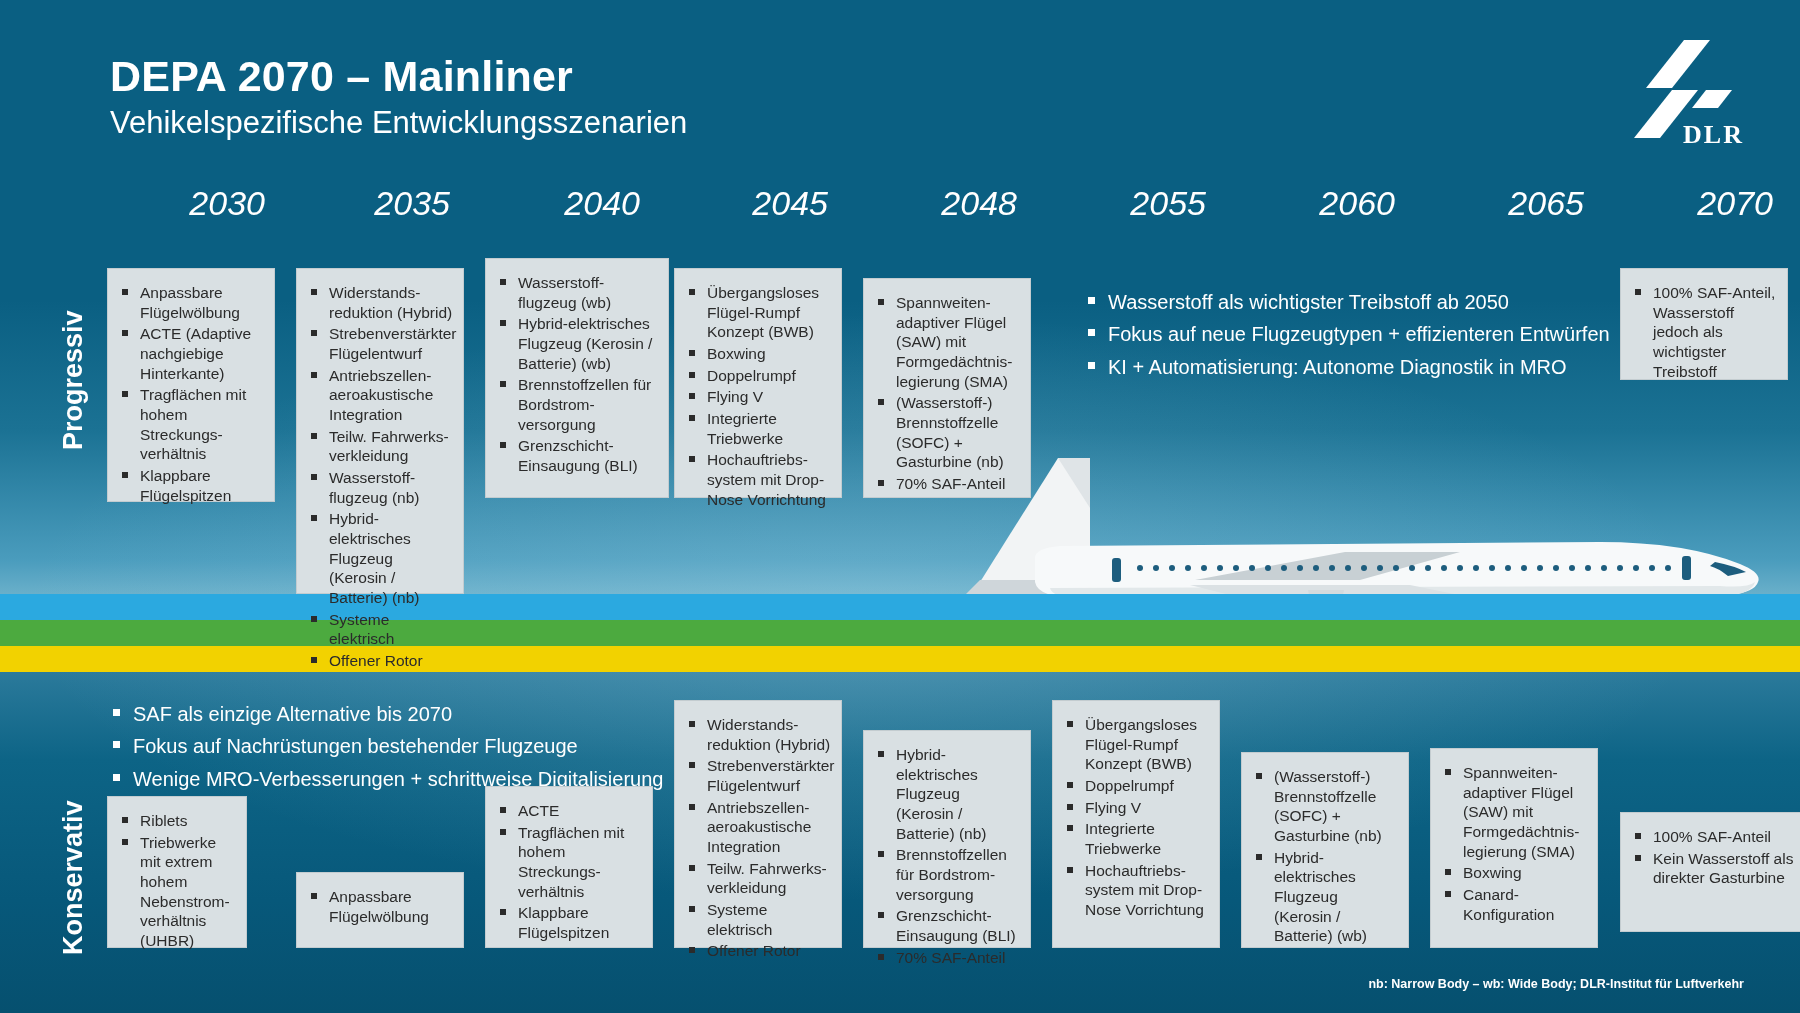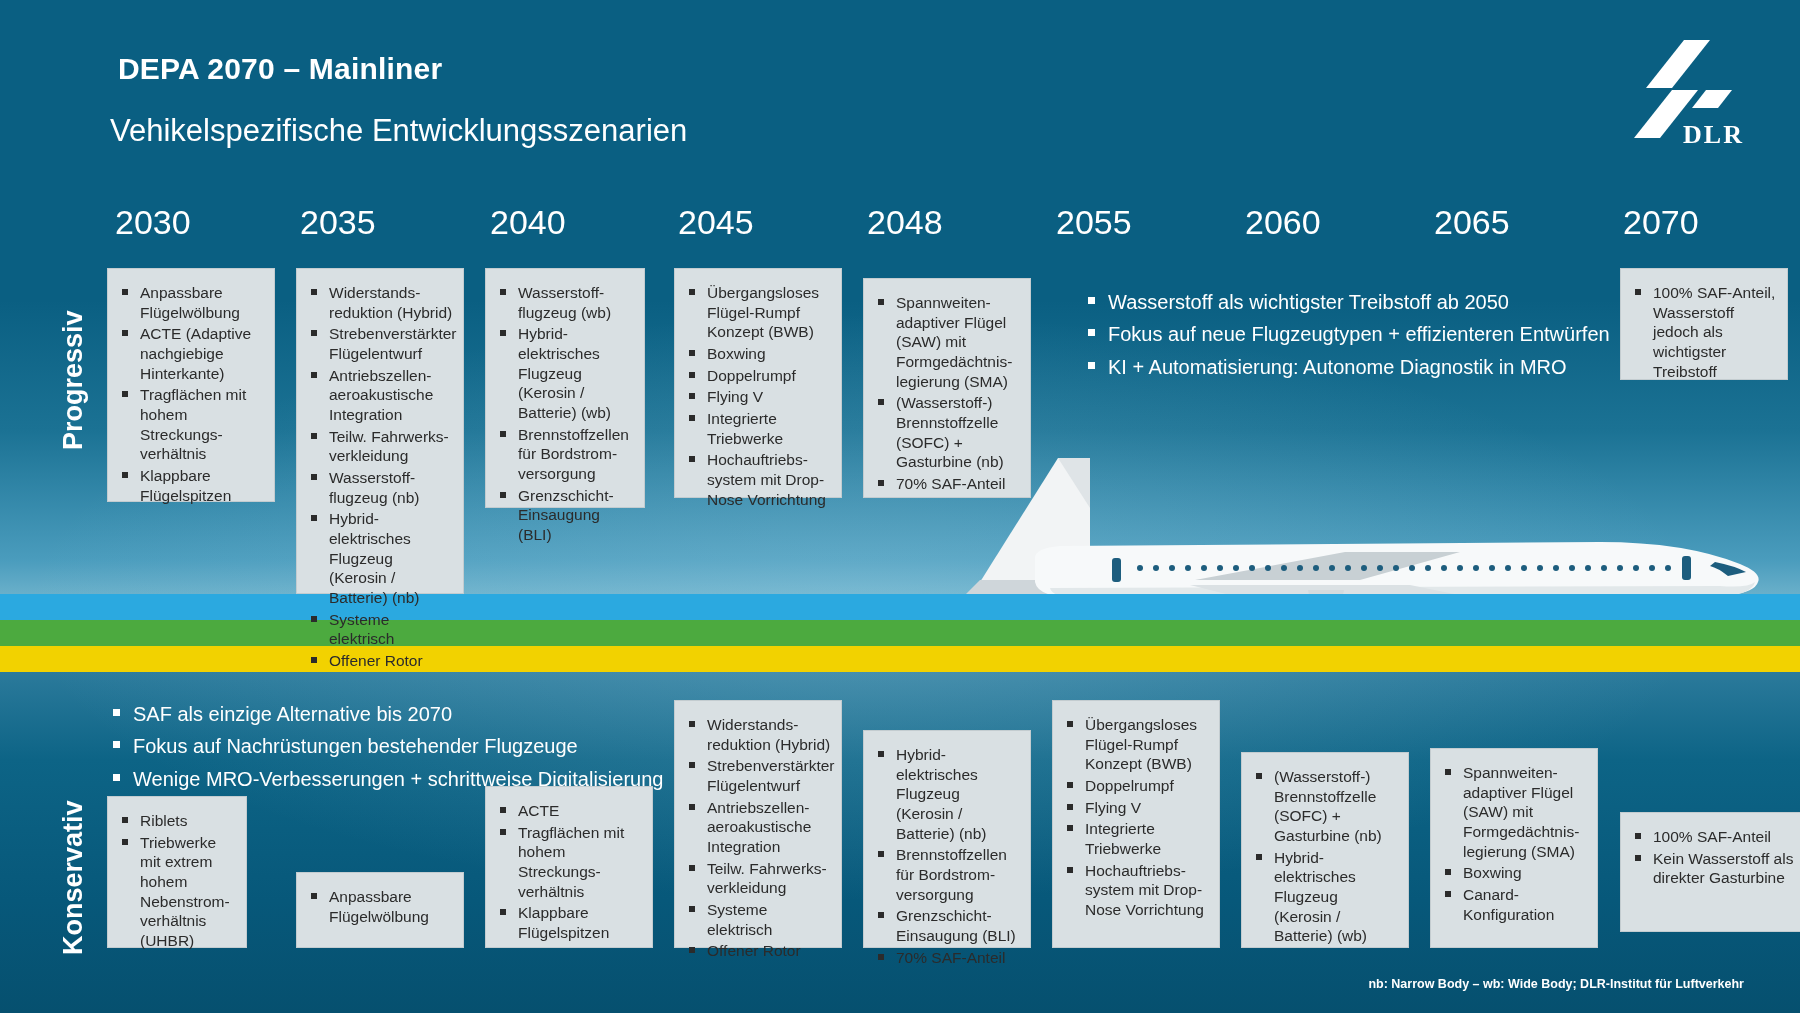--- a/index.html
+++ b/index.html
@@ -23,26 +23,26 @@
   }
   
   .sheen{
     position:absolute; inset:0;
     background:radial-gradient(ellipse 1200px 420px at 48% 60%, rgba(160,210,230,.30), rgba(160,210,230,0) 70%);
     pointer-events:none;
   }
 
   
   .title {
-    position:absolute; left:118px; top:52px;
-    color:#ffffff; font-size:30px; font-weight:bold; letter-spacing:.2px;
+    position:absolute; left:110px; top:52px;
+    color:#ffffff; font-size:43px; font-weight:bold; letter-spacing:.2px;
   }
   .subtitle {
     position:absolute; left:110px; top:105px;
-    color:#ffffff; font-size:31px; font-weight:400;margin-top:8px;
+    color:#ffffff; font-size:31px; font-weight:400;
   }
 
   
   .logo { position:absolute; right:56px; top:38px; width:130px; height:115px; }
   .logo svg { display:block; }
   .logo-text {
     position:absolute; right:56px; top:120px;
     color:#fff; font-size:26px; font-weight:bold; letter-spacing:2px;font-family:Liberation Serif, serif;
   }
 
@@ -61,23 +61,23 @@
     position:absolute;
     color:#ffffff; font-weight:bold; font-size:27px;
     transform-origin:0 0; transform:rotate(-90deg);
     white-space:nowrap;
   }
   #lbl-prog { left:58px; top:450px; }
   #lbl-kons { left:58px; top:955px; }
 
   
   .year {
-    position:absolute; top:203px;
+    position:absolute; top:184px;
     color:#ffffff; font-size:34px; font-weight:400;
-    text-align:left; width:150px;
+    text-align:right; width:150px;font-style:italic;
   }
 
   
   .box {
     position:absolute;
     background:#d9e0e3;
     border:1px solid #c3ccd0;
     padding:14px 10px 12px 10px;
   }
   .box ul { list-style:none; }
@@ -230,21 +230,21 @@
         <li>Strebenverstärkter Flügelentwurf</li>
         <li>Antriebszellen-aeroakustische Integration</li>
         <li>Teilw. Fahrwerks-verkleidung</li>
         <li>Wasserstoff-flugzeug (nb)</li>
         <li>Hybrid-elektrisches Flugzeug (Kerosin / Batterie) (nb)</li>
         <li>Systeme elektrisch</li>
         <li>Offener Rotor</li>
       </ul>
   </div>
 
-  <div class="box" style="left:485px; top:268px; width:160px; height:240px">
+  <div class="box" style="left:485px; top:258px; width:184px; height:240px">
     <ul>
         <li>Wasserstoff-flugzeug (wb)</li>
         <li>Hybrid-elektrisches Flugzeug (Kerosin / Batterie) (wb)</li>
         <li>Brennstoffzellen für Bordstrom-versorgung</li>
         <li>Grenzschicht-Einsaugung (BLI)</li>
       </ul>
   </div>
 
   <div class="box" style="left:674px; top:268px; width:168px; height:230px">
     <ul>

